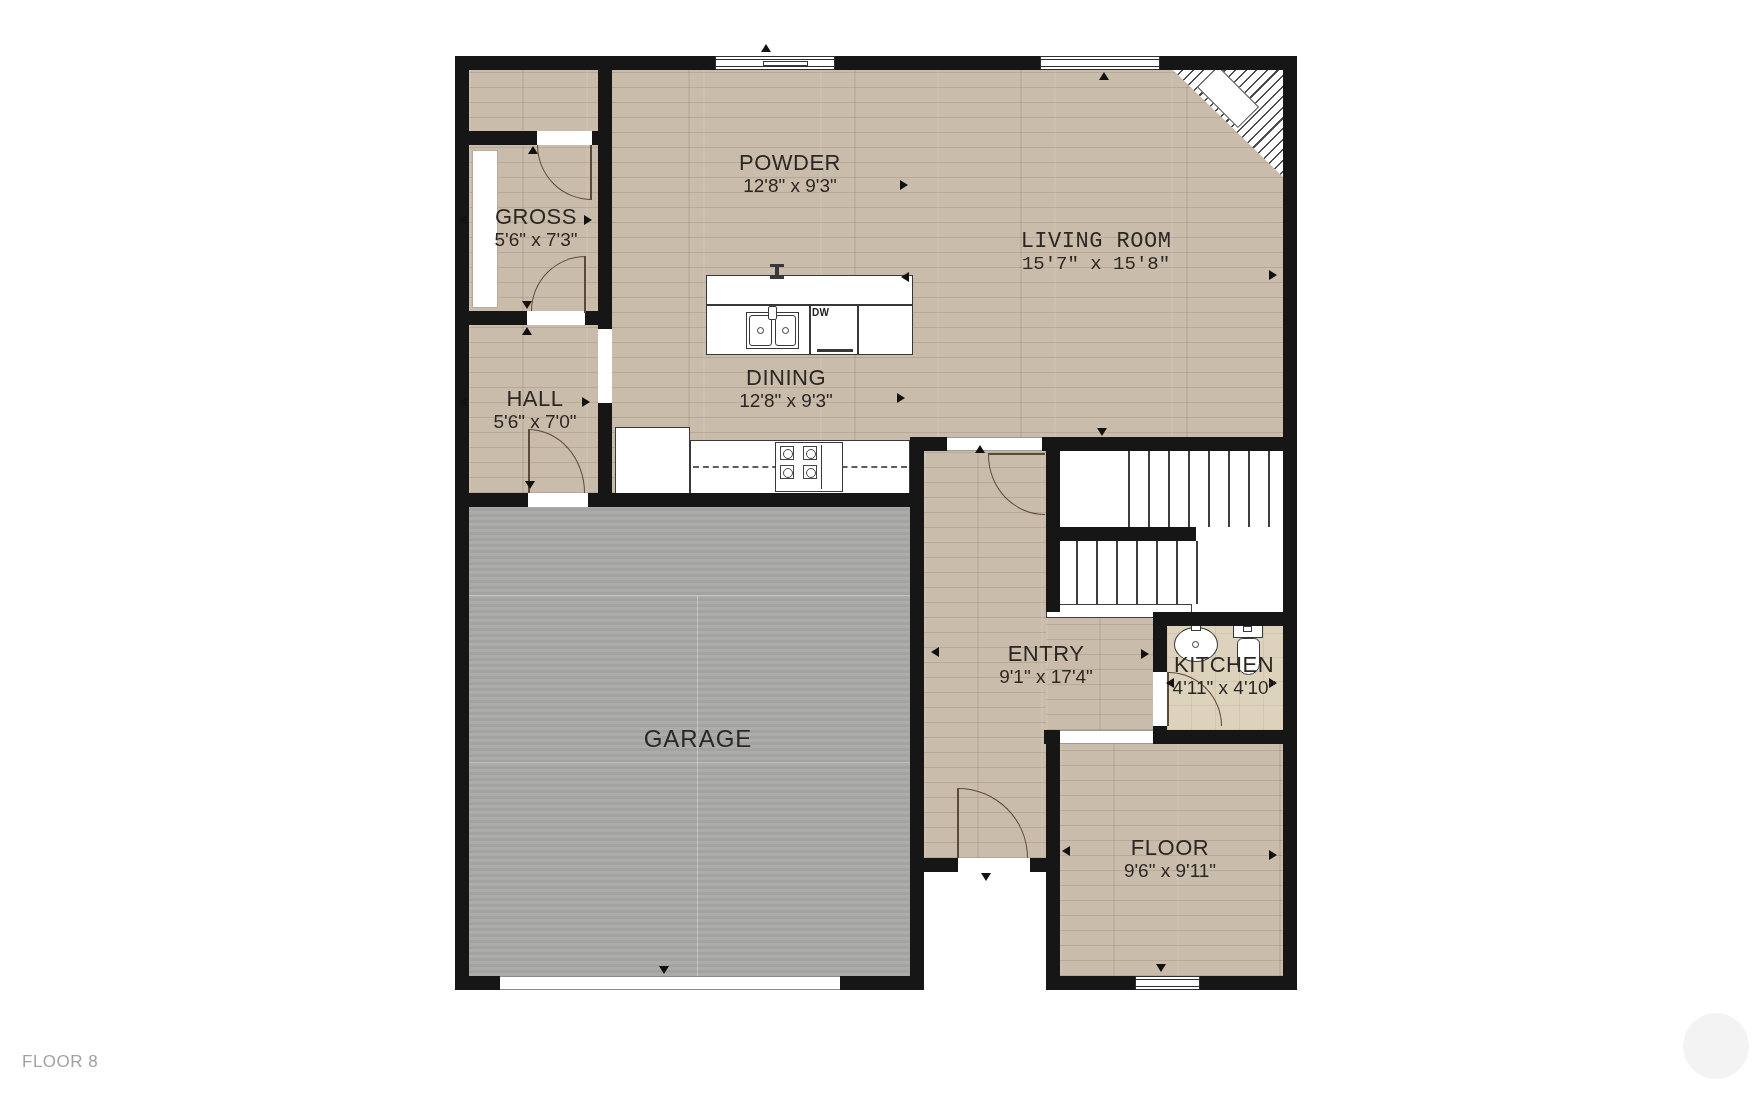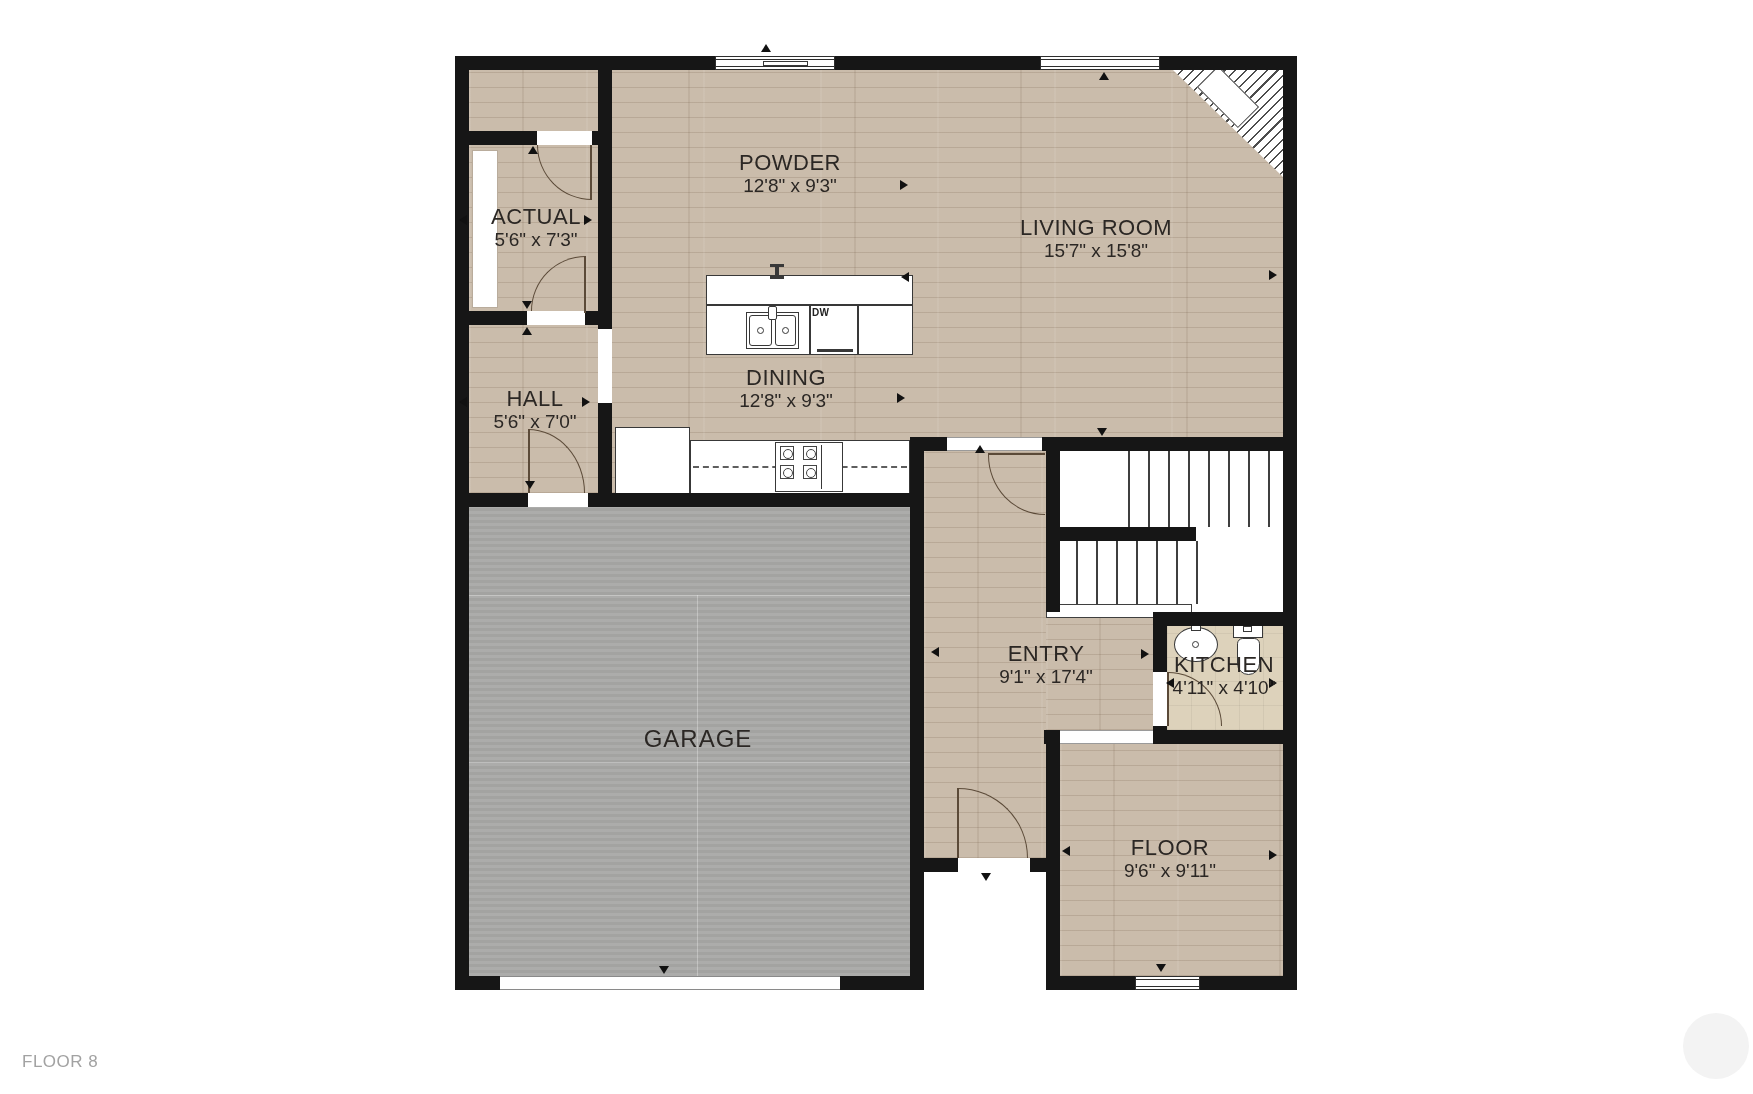--- a/index.html
+++ b/index.html
@@ -200,36 +200,36 @@
   <div class="tri tl" style="left:901px;top:272px;"></div>
   <div class="tri tr" style="left:1269px;top:270px;"></div>
   <div class="tri tl" style="left:931px;top:647px;"></div>
   <div class="tri tr" style="left:1141px;top:649px;"></div>
   <div class="tri tl" style="left:1166px;top:678px;"></div>
   <div class="tri tr" style="left:1269px;top:678px;"></div>
   <div class="tri tl" style="left:1062px;top:846px;"></div>
   <div class="tri tr" style="left:1269px;top:850px;"></div>
 
   <div class="room-label" style="left:536px;top:228px;">
-    <span class="rname">ACTUAL</span>
+    <span class="rname">GROSS</span>
     <span class="rdims">5'6" x 7'3"</span>
   </div>
   <div class="room-label" style="left:535px;top:410px;">
     <span class="rname">HALL</span>
     <span class="rdims">5'6" x 7'0"</span>
   </div>
   <div class="room-label" style="left:790px;top:174px;">
     <span class="rname">POWDER</span>
     <span class="rdims">12'8" x 9'3"</span>
   </div>
   <div class="room-label" style="left:786px;top:389px;">
     <span class="rname">DINING</span>
     <span class="rdims">12'8" x 9'3"</span>
   </div>
-  <div class="room-label" style="left:1096px;top:239px;">
+  <div class="room-label" style="left:1096px;top:253px;font-family:Liberation Mono, monospace;">
     <span class="rname">LIVING ROOM</span>
     <span class="rdims">15'7" x 15'8"</span>
   </div>
   <div class="room-label" style="left:698px;top:739px;">
     <span class="rname big">GARAGE</span>
   </div>
   <div class="room-label" style="left:1046px;top:665px;">
     <span class="rname">ENTRY</span>
     <span class="rdims">9'1" x 17'4"</span>
   </div>

